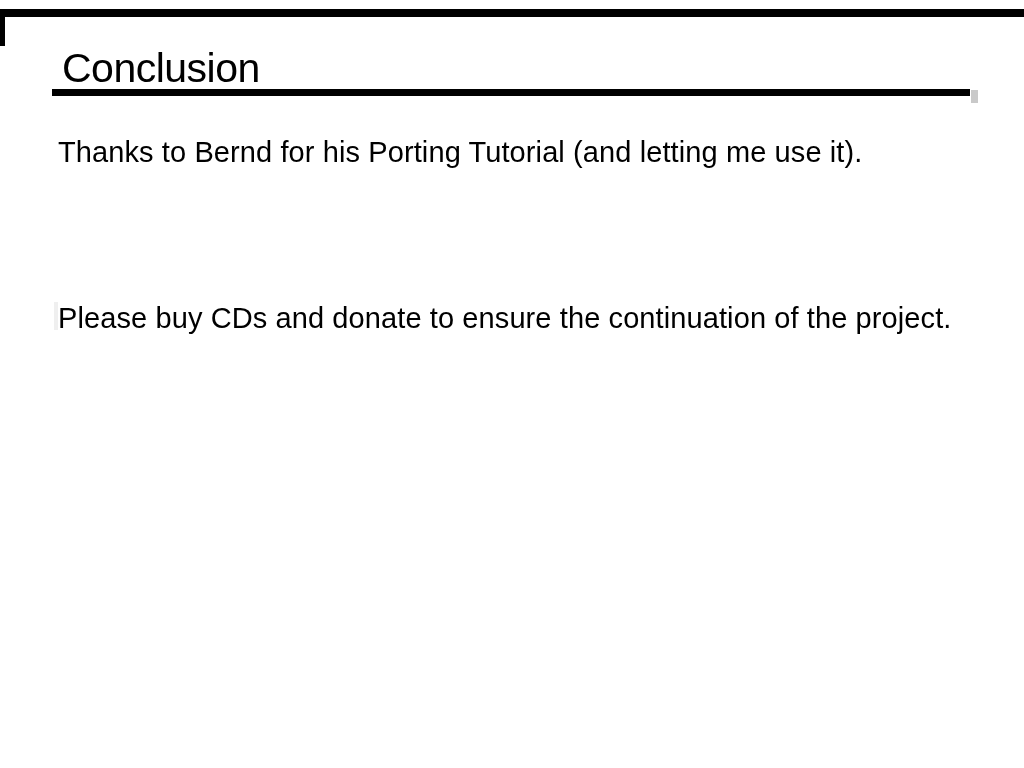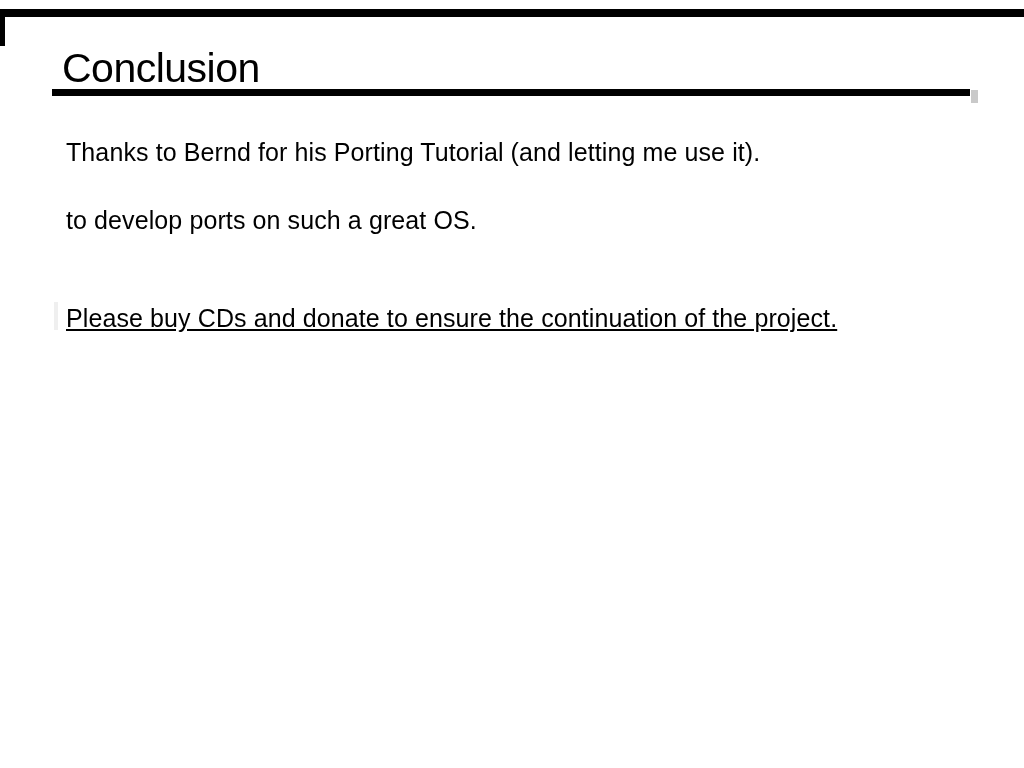--- a/index.html
+++ b/index.html
@@ -47,32 +47,32 @@
   }
 
   .body-text {
     position: absolute;
     left: 58px;
     top: 0;
     width: 930px;
   }
   .paragraph {
     position: absolute;
-    left: 8px;
+    left: 0;
     margin: 0;
-    font-size: 25px;
+    font-size: 29px;
     line-height: 33px;
     letter-spacing: 0.1px;
   }
   .paragraph .line {
     white-space: nowrap;
   }
   .paragraph.p0 { top: 136px; }
   .paragraph.p1 { top: 204px; }
-  .paragraph.p2 { top: 302px; text-decoration: underline; }
+  .paragraph.p2 { top: 302px; }
 </style>
 </head>
 <body>
 
 <div class="slide">
 
   <div class="artifact top-bar"></div>
   <div class="artifact left-bar"></div>
   <div class="artifact bottom-left"></div>
   <div class="artifact rule-speckle"></div>
@@ -81,21 +81,20 @@
   <h1 class="title">Conclusion</h1>
   <div class="title-rule"></div>
 
   <div class="body-text">
 
     <p class="paragraph p0">
       <span class="line">Thanks to Bernd for his Porting Tutorial (and letting me use it).</span>
     </p>
 
     <p class="paragraph p1">
-      <span class="line" style="display:block">to develop ports on such a great OS.</span>
     </p>
 
     <p class="paragraph p2">
       <span class="line">Please buy CDs and donate to ensure the continuation of the project.</span>
     </p>
 
   </div>
 </div>
 
 </body></html>

